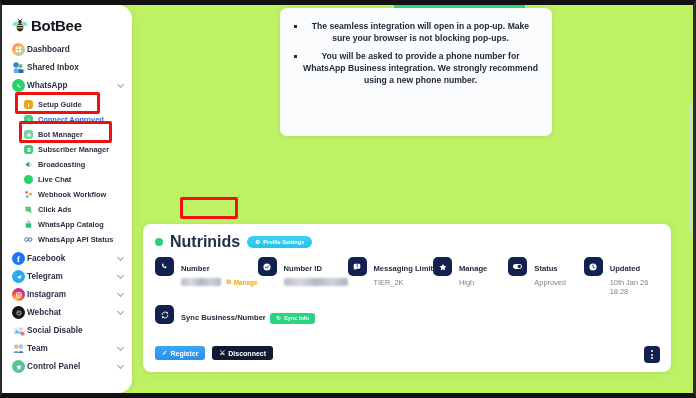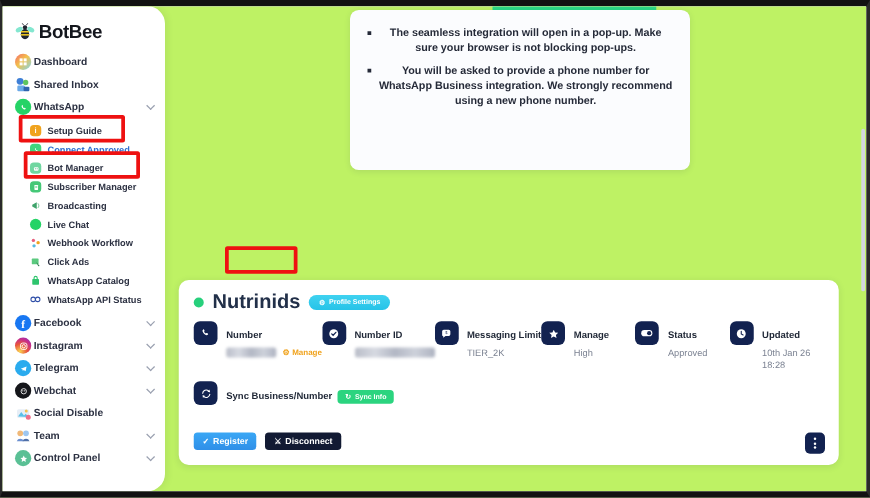--- a/index.html
+++ b/index.html
@@ -418,40 +418,40 @@
     <div class="nav-item" style="margin-top:3px;">
       <span class="ico">
         <span class="circ" style="background:#1877f2;font-size:9px;font-family:'Liberation Serif',serif;">f</span>
       </span>
       <span class="lbl">Facebook</span>
       <span class="chev"></span>
     </div>
 
     <div class="nav-item">
       <span class="ico">
+        <span class="circ" style="background:#2aabee;">
+          <svg viewBox="0 0 12 12" width="8" height="8">
+                <path d="M2.4 6.1 L9.4 3.2 L8.2 9 L6 7.4 L4.8 8.6 L4.7 6.9 Z" fill="#fff"></path>
+              </svg>
+        </span>
+      </span>
+      <span class="lbl">Telegram</span>
+      <span class="chev"></span>
+    </div>
+
+    <div class="nav-item">
+      <span class="ico">
         <span class="circ" style="background:radial-gradient(circle at 30% 85%, #f9d34f, #e8553d 40%, #c42c8f 70%, #7a36c9 100%);">
           <svg viewBox="0 0 12 12" width="8" height="8">
                 <rect x="2.2" y="2.2" width="7.6" height="7.6" rx="2.4" stroke="#fff" stroke-width="1.1" fill="none"></rect>
                 <circle cx="6" cy="6" r="2" stroke="#fff" stroke-width="1.1" fill="none"></circle>
               </svg>
         </span>
       </span>
       <span class="lbl">Instagram</span>
-      <span class="chev"></span>
-    </div>
-
-    <div class="nav-item">
-      <span class="ico">
-        <span class="circ" style="background:#2aabee;">
-          <svg viewBox="0 0 12 12" width="8" height="8">
-                <path d="M2.4 6.1 L9.4 3.2 L8.2 9 L6 7.4 L4.8 8.6 L4.7 6.9 Z" fill="#fff"></path>
-              </svg>
-        </span>
-      </span>
-      <span class="lbl">Telegram</span>
       <span class="chev"></span>
     </div>
 
     <div class="nav-item">
       <span class="ico">
         <span class="circ" style="background:#15161a;">
           <svg viewBox="0 0 12 12" width="8" height="8">
                 <circle cx="6" cy="6" r="3.2" stroke="#fff" stroke-width="1" fill="none"></circle>
                 <circle cx="4.9" cy="5.5" r=".7" fill="#fff"></circle>
                 <circle cx="7.1" cy="5.5" r=".7" fill="#fff"></circle>

